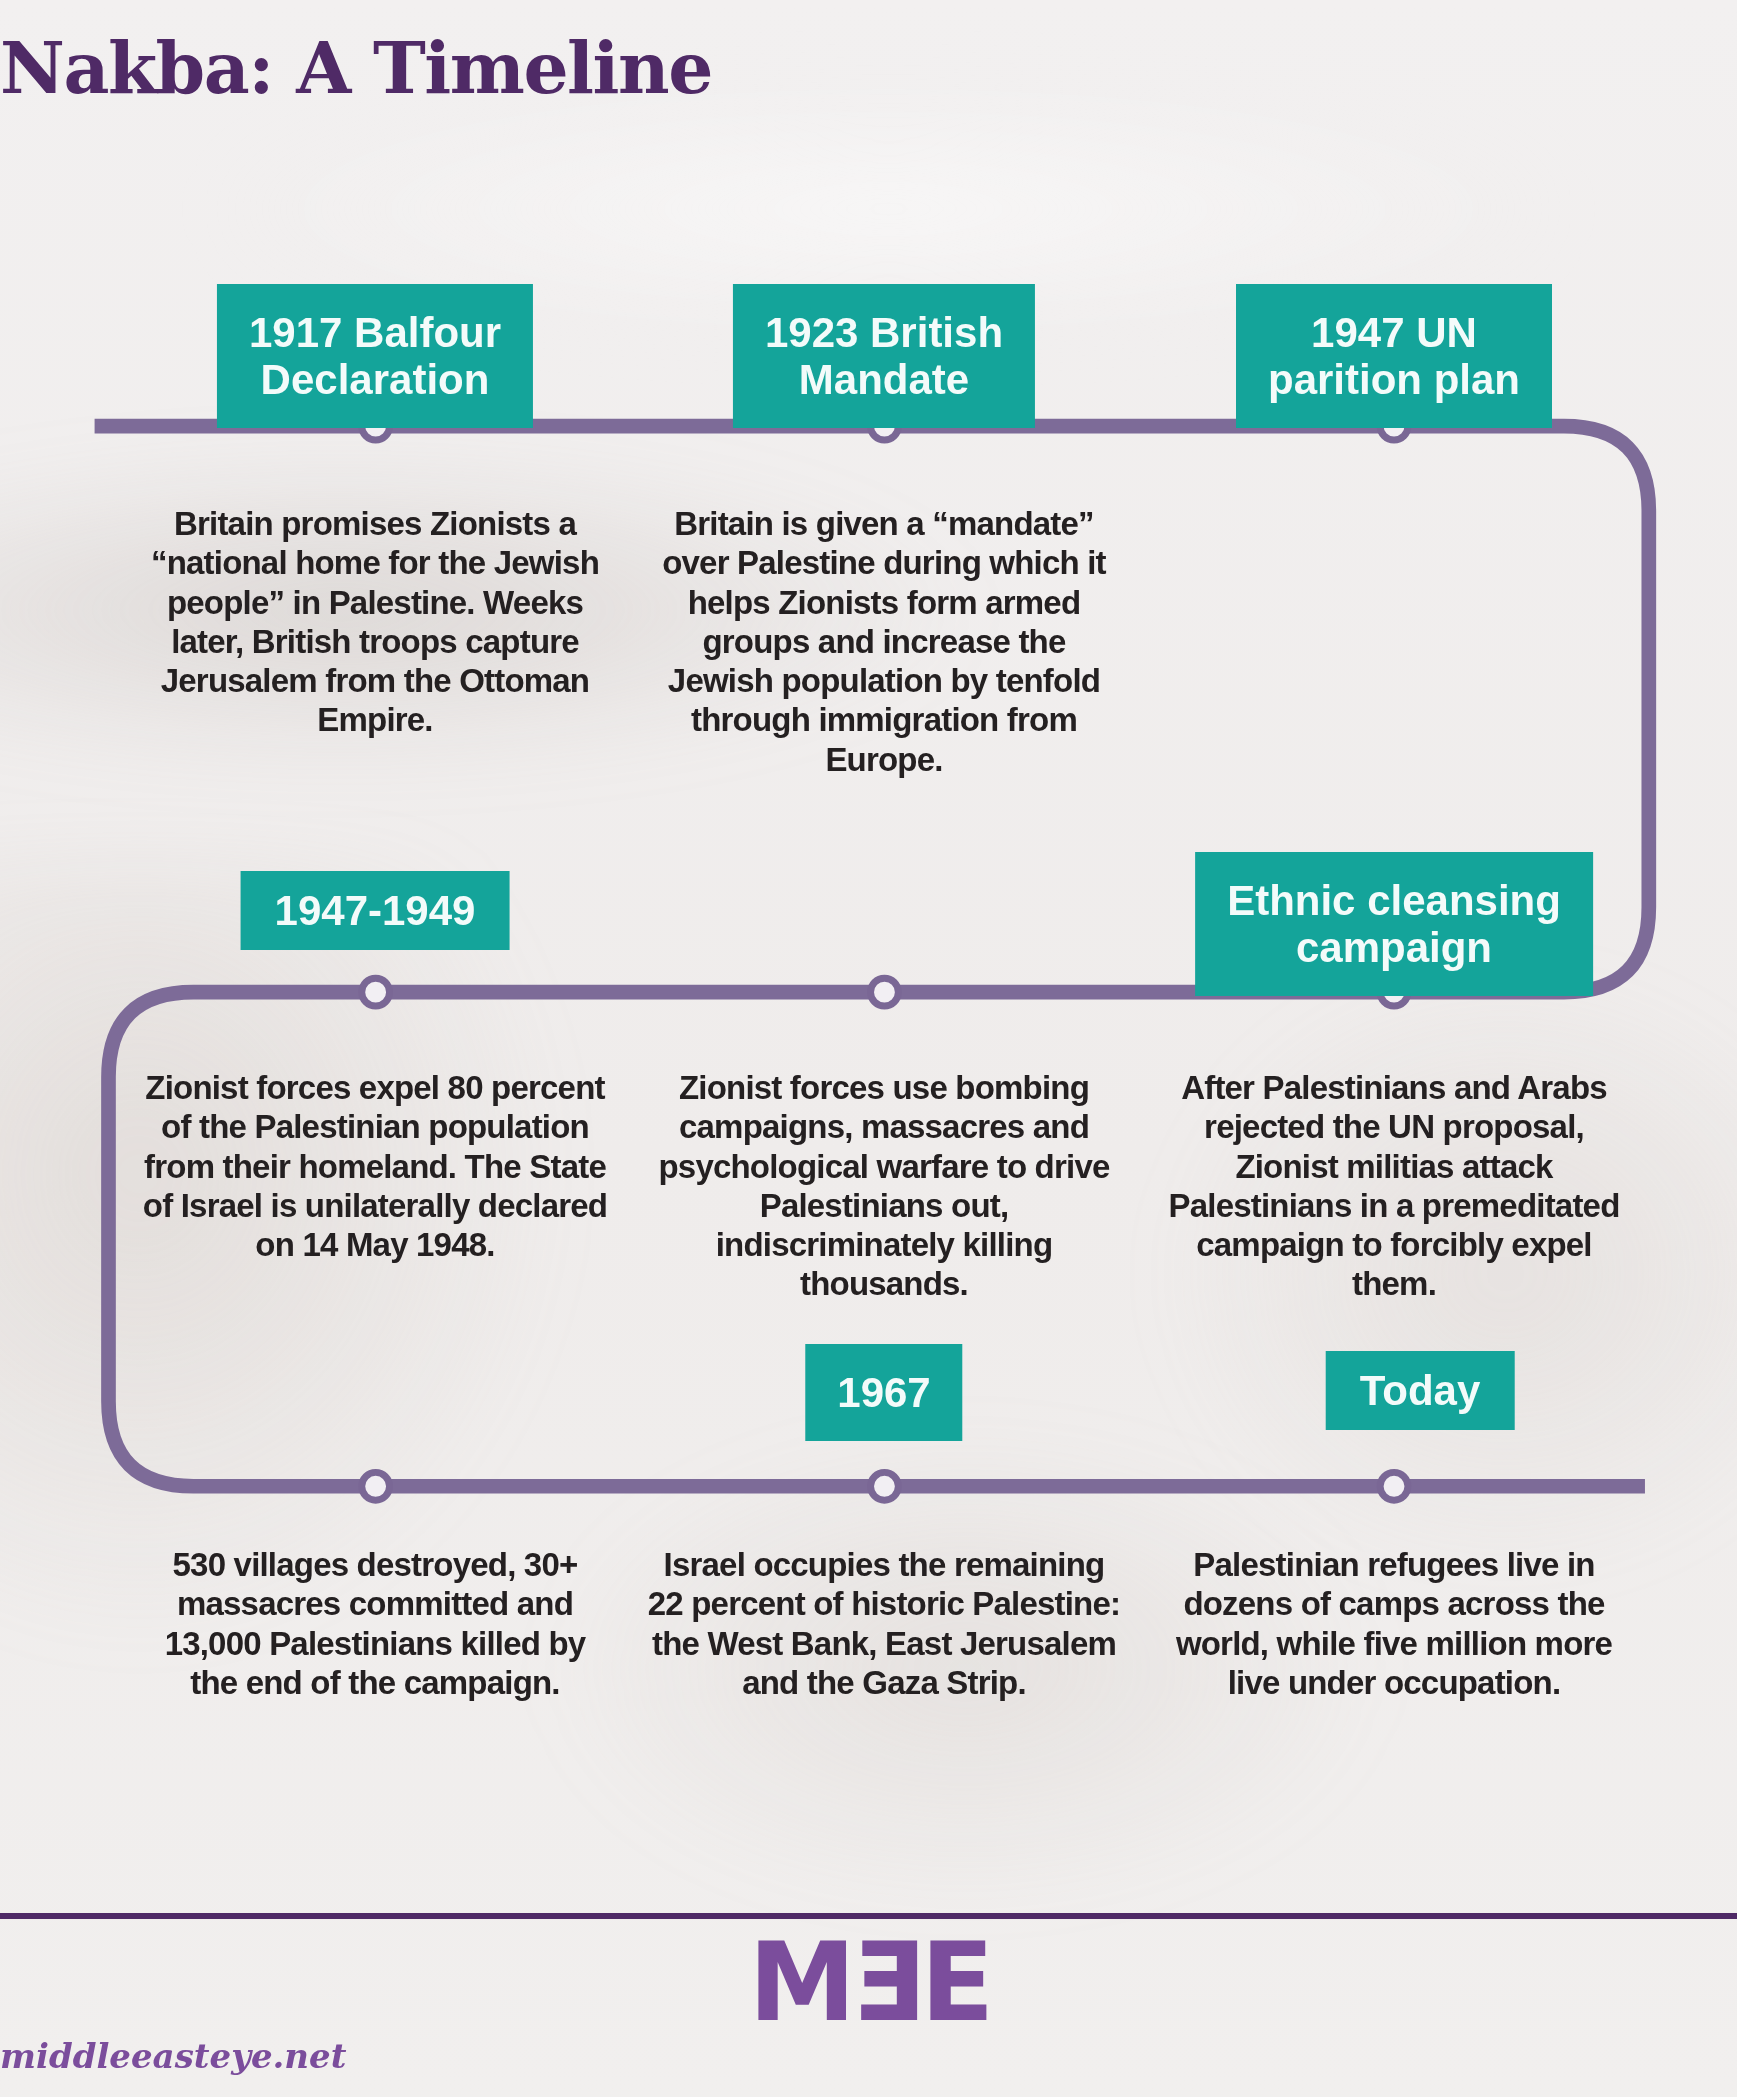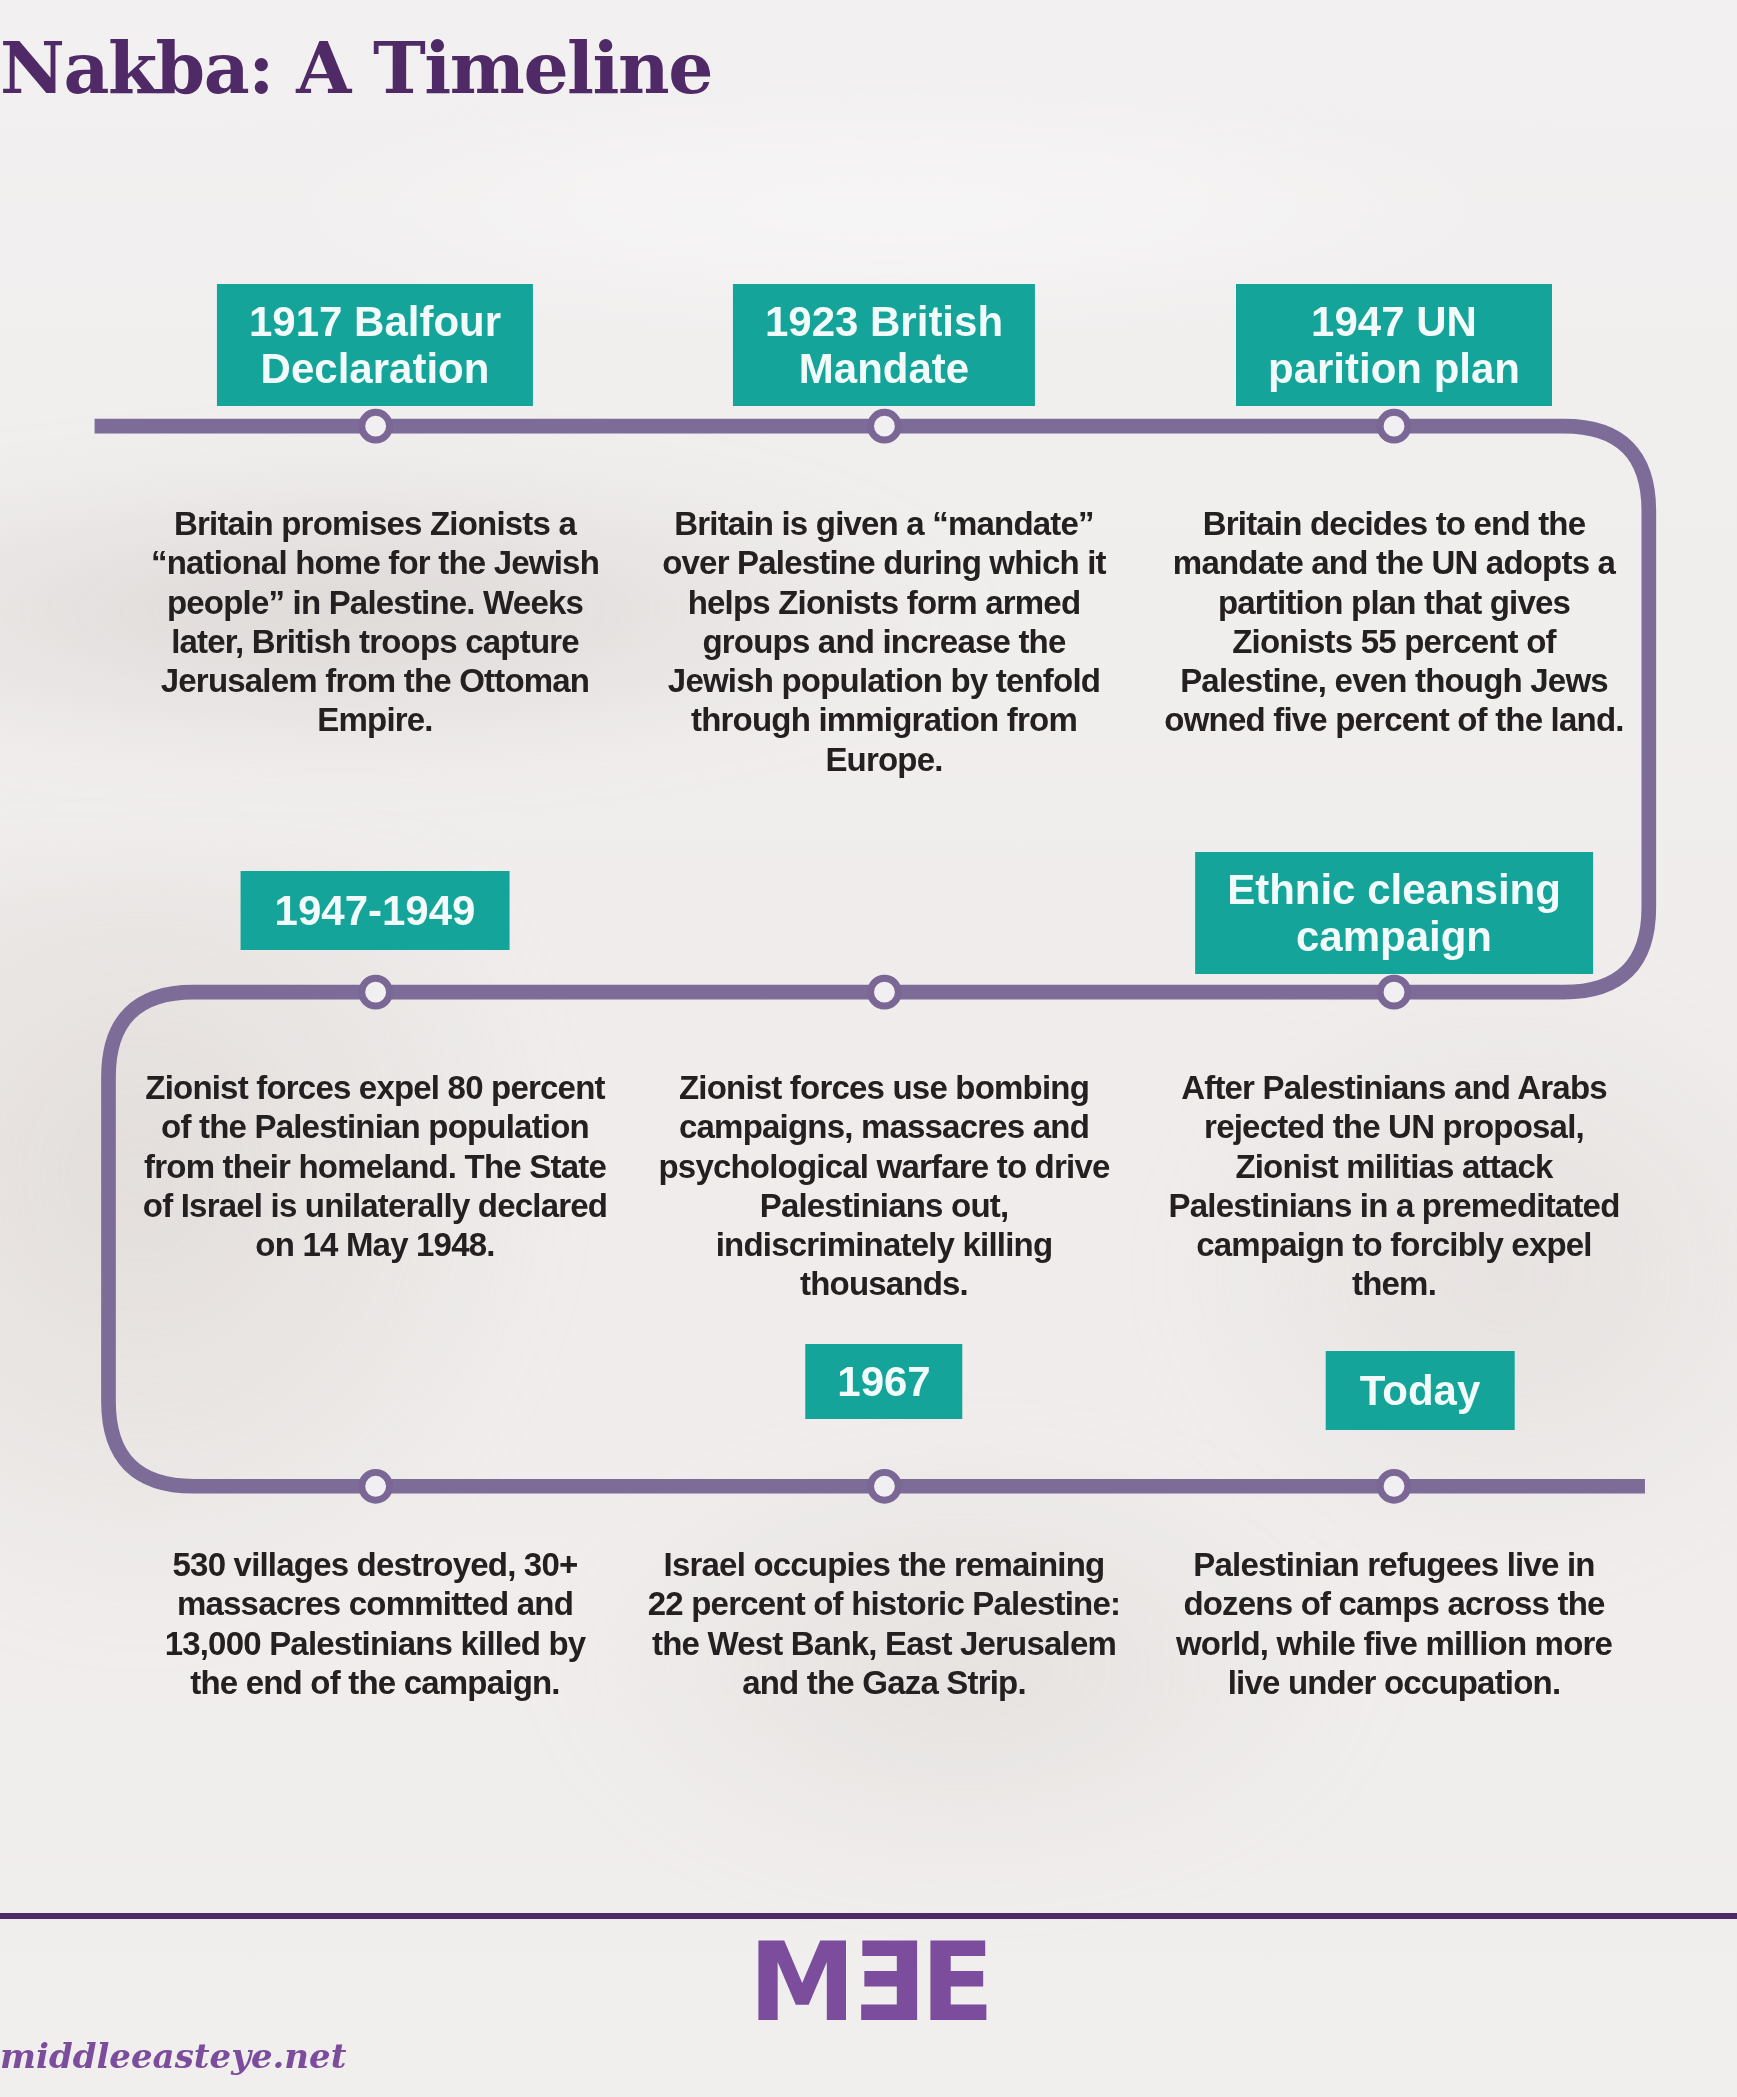--- a/index.html
+++ b/index.html
@@ -37,21 +37,21 @@
 
   .event-box{
     position:absolute;
     transform:translateX(-50%);
     background:#14a49a;
     color:#f3fbfa;
     font-weight:bold;
     font-size:42px;
     line-height:1.12;
     text-align:center;
-    padding:14px 32px;
+    padding:25px 32px;
     letter-spacing:0px;
     white-space:nowrap;
   }
   .event-box.single{padding:16px 34px;}
   .event-box span{display:block;}
 
   .desc{
     position:absolute;
     transform:translateX(-50%);
     width:476px;
@@ -120,21 +120,20 @@
     <span>1923 British</span>
     <span>Mandate</span>
   </div>
   <div class="event-box" style="left:1394px;top:284px;">
     <span>1947 UN</span>
     <span>parition plan</span>
   </div>
 
   <div class="desc" style="left:884px;top:504px;">Britain is given a “mandate” over Palestine during which it helps Zionists form armed groups and increase the Jewish population by tenfold through immigration from Europe.</div>
   <div class="desc" style="left:375px;top:504px;">Britain promises Zionists a “national home for the Jewish people” in Palestine. Weeks later, British troops capture Jerusalem from the Ottoman Empire.</div>
-  <div class="desc" style="left:1394px;top:504px;">Britain decides to end the mandate and the UN adopts a partition plan that gives Zionists 55 percent of Palestine, even though Jews owned five percent of the land.</div>
 
   <div class="event-box single" style="left:375px;top:871px;">
     <span>1947-1949</span>
   </div>
   <div class="event-box" style="left:1394px;top:852px;">
     <span>Ethnic cleansing</span>
     <span>campaign</span>
   </div>
 
   <div class="desc" style="left:375px;top:1068px;">Zionist forces expel 80 percent of the Palestinian population from their homeland. The State of Israel is unilaterally declared on 14 May 1948.</div>

